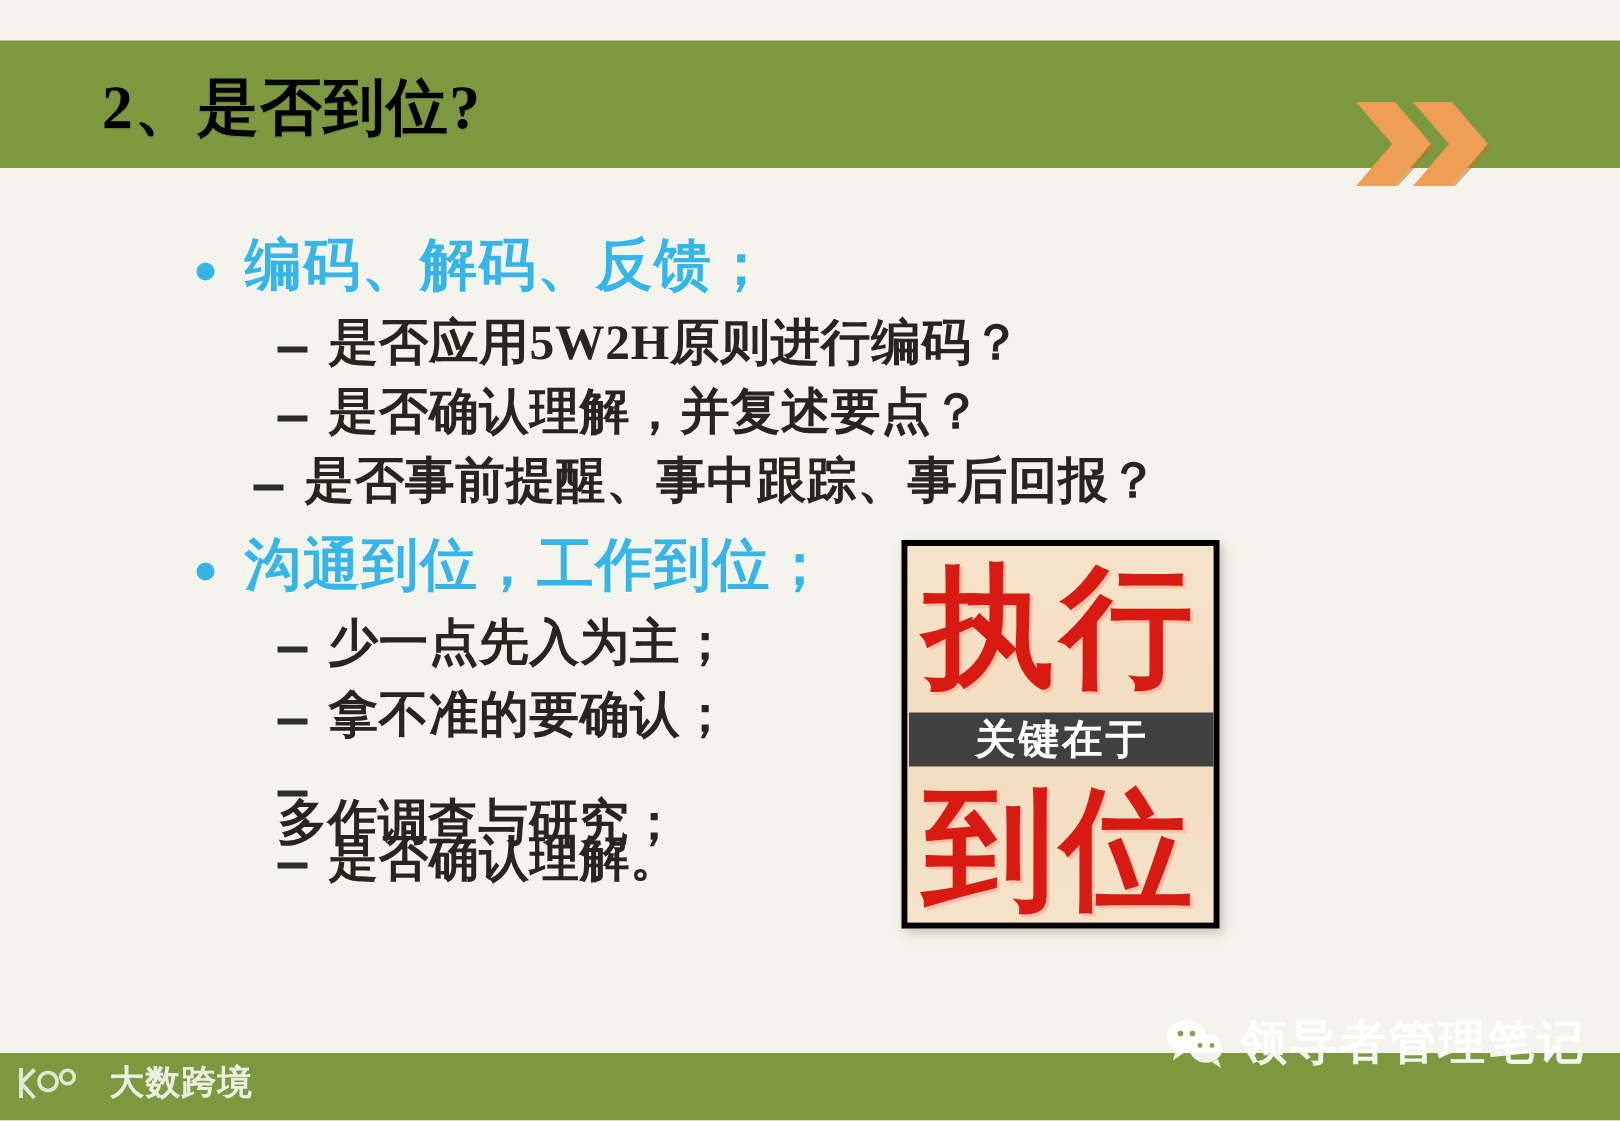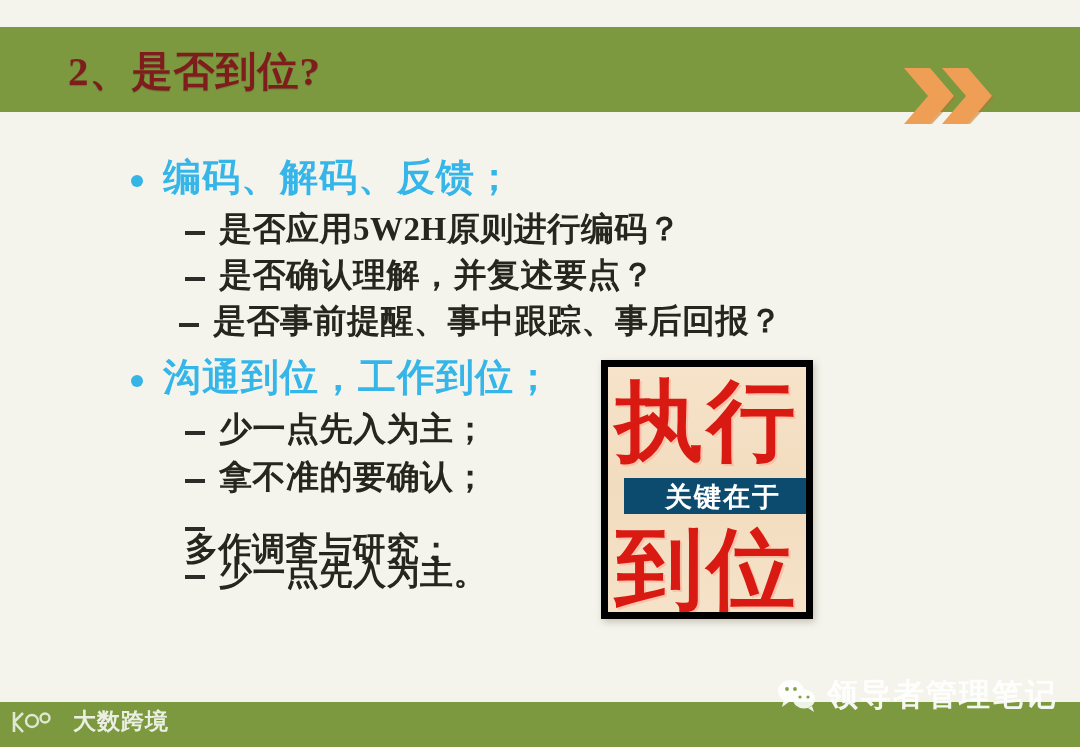--- a/index.html
+++ b/index.html
@@ -22,21 +22,21 @@
     left:0; top:27px;
     width:1080px; height:85px;
     background:#7C9940;
   }
   .header-title {
     position:absolute;
     left:68px; top:44px;
     font-family:"Liberation Serif", "DejaVu Serif", serif;
     font-size:41px;
     font-weight:700;
-    color:#7f1d1d;
+    color:#000000;
     letter-spacing:1px;
     white-space:nowrap;
     text-shadow:0 1px 1px rgba(0,0,0,0.18);
   }
 
   
   .chevrons {
     position:absolute;
     left:898px; top:62px;
     width:110px; height:68px;
@@ -103,21 +103,21 @@
     line-height:1.1;
     letter-spacing:0.5px;
   }
 
   
   .poster {
     position:absolute;
     left:601px; top:360px;
     width:212px; height:259px;
     background:#F3E0C8;
-    border:7px solid #000000;
+    border:4px solid #000000;
     box-shadow:2px 3px 7px rgba(120,100,80,0.35);
     overflow:hidden;
   }
   .poster-inner {
     position:absolute;
     inset:0;
     background:linear-gradient(180deg,#F6E3C9 0%,#F2DCBF 50%,#F5E2C8 100%);
   }
   .poster-top, .poster-bottom {
     position:absolute;
@@ -129,23 +129,23 @@
     letter-spacing:4px;
     line-height:1;
     text-shadow:2px 2px 0 rgba(255,170,150,0.55);
   }
   .poster-top {
     top:10px;
     font-size:88px;
   }
   .poster-band {
     position:absolute;
-    left:16px; top:111px;
+    left:1px; top:111px;
     width:100%; height:36px;
-    background:#0c4a6e;
+    background:#404040;
     display:flex;
     align-items:center;
     justify-content:center;
   }
   .poster-band span {
     font-family:"DejaVu Sans", sans-serif;
     font-size:27px;
     font-weight:700;
     color:#FFFFFF;
     letter-spacing:2px;
@@ -241,21 +241,21 @@
     </div>
 
     <div class="bullet-l2" style="left:185px; top:99px;">
       <span class="dash"></span>
       <span class="l2-text">是否应用5W2H原则进行编码？</span>
     </div>
     <div class="bullet-l2" style="left:185px; top:145px;">
       <span class="dash"></span>
       <span class="l2-text">是否确认理解，并复述要点？</span>
     </div>
-    <div class="bullet-l2" style="left:179px; top:191px;">
+    <div class="bullet-l2" style="left:169px; top:191px;">
       <span class="dash"></span>
       <span class="l2-text">是否事前提醒、事中跟踪、事后回报？</span>
     </div>
 
     <div class="bullet-l1" style="left:131px; top:245px;">
       <span class="dot"></span>
       <span class="l1-text">沟通到位，工作到位；</span>
     </div>
 
     <div class="bullet-l2" style="left:185px; top:347px;">
@@ -265,21 +265,21 @@
     <div class="bullet-l2" style="left:185px; top:299px;">
       <span class="dash"></span>
       <span class="l2-text">少一点先入为主；</span>
     </div>
     <div class="bullet-l2" style="left:185px; top:395px;flex-direction:column;">
       <span class="dash"></span>
       <span class="l2-text">多作调查与研究；</span>
     </div>
     <div class="bullet-l2" style="left:185px; top:443px;">
       <span class="dash"></span>
-      <span class="l2-text">少一点先入为主。</span>
+      <span class="l2-text">是否确认理解。</span>
     </div>
   </div>
 
   <div class="poster">
     <div class="poster-inner"></div>
     <div class="poster-mark">PHOTO</div>
     <div class="poster-top">执行</div>
     <div class="poster-band">
       <span>关键在于</span>
     </div>

